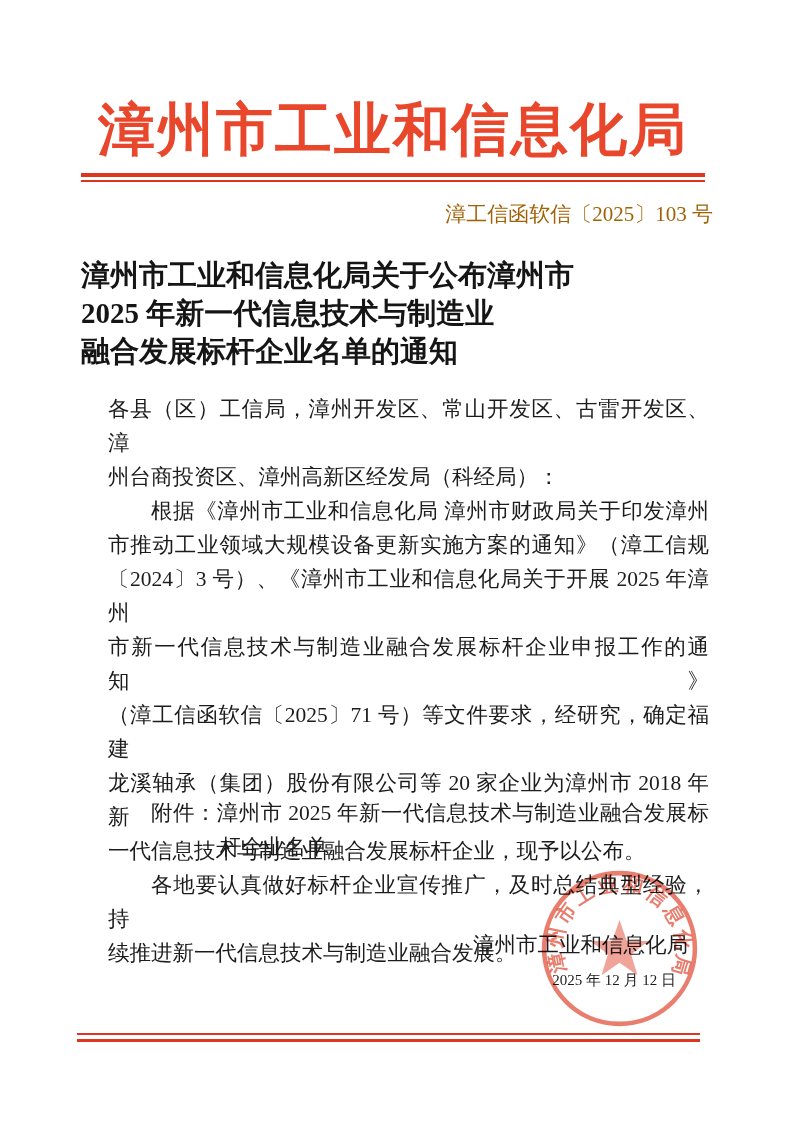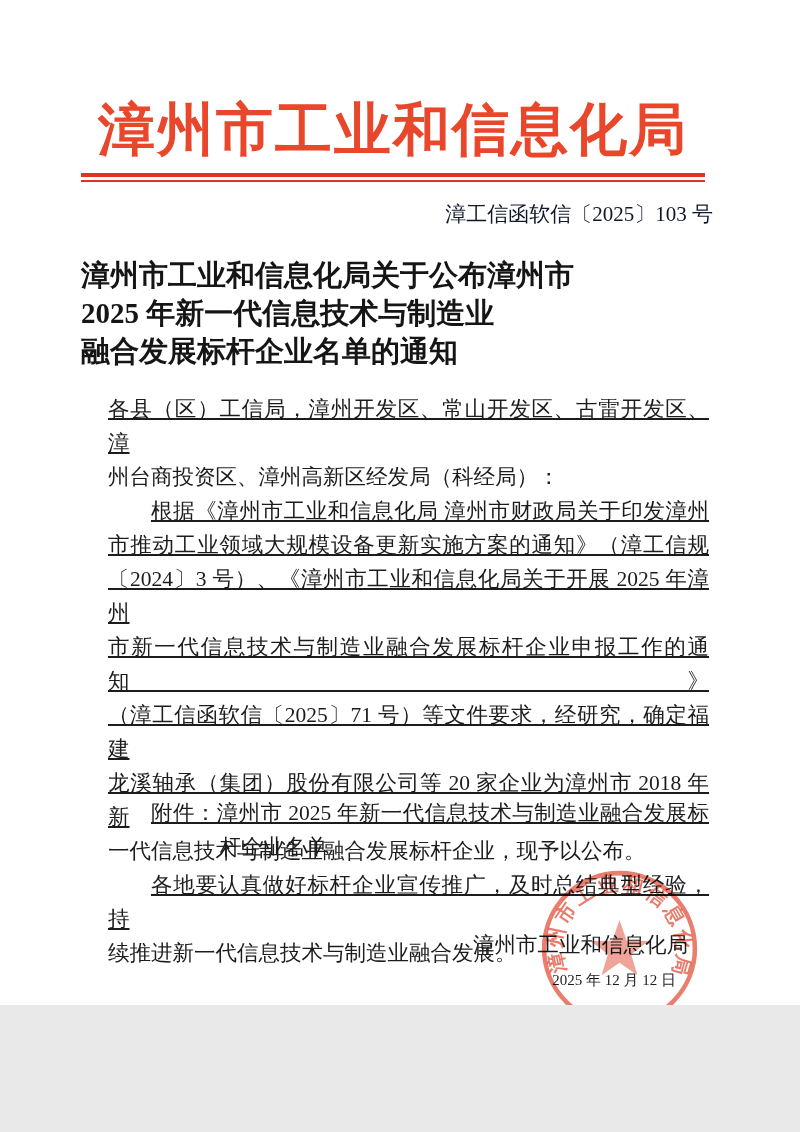--- a/index.html
+++ b/index.html
@@ -1,18 +1,18 @@
 <!DOCTYPE html>
 <html><head>
 <meta charset="utf-8">
 <style>
   html,body{margin:0;padding:0;background:#e9e9e9;}
   .page{
     position:relative;
-    width:800px;height:1005px;
+    width:800px;height:1132px;
     background:#ffffff;
     overflow:hidden;
     font-family:"Liberation Serif","DejaVu Serif",serif;
     color:#1c1c1c;
   }
   
   .letterhead{
     position:absolute;top:97px;left:81px;width:624px;
     text-align:center;
     font-size:57px;line-height:66px;font-weight:bold;
@@ -23,38 +23,38 @@
   .rule{position:absolute;background:#dd3520;}
   .rule-top-thick{left:81px;top:173px;width:624px;height:4px;}
   .rule-top-thin{left:81px;top:180px;width:624px;height:2px;}
   .rule-bottom-thin{left:77px;top:1033px;width:623px;height:2px;}
   .rule-bottom-thick{left:77px;top:1039px;width:623px;height:3px;}
   
   .doc-number{
     position:absolute;top:200px;left:81px;width:632px;
     text-align:right;
     font-size:21px;line-height:28px;
-    color:#0f172a;
+    color:#a16207;
     white-space:nowrap;
   }
   
   .title{
     position:absolute;top:256px;left:81px;width:624px;
     text-align:left;
     font-size:29px;line-height:38px;font-weight:bold;
     color:#151515;
   }
   
   .body-text{
     position:absolute;top:392px;left:108px;width:601px;
     font-size:21.5px;line-height:34px;
     color:#1c1c1c;
   }
   .body-text .line{width:601px;}
-  .jfull{text-align:justify;text-align-last:justify;text-decoration:underline;}
+  .jfull{text-align:justify;text-align-last:justify;}
   .indent{text-indent:43px;}
   
   .attachment{
     position:absolute;top:796px;left:108px;width:601px;
     font-size:21.5px;line-height:34px;
   }
   .hang{margin-left:112px;}
   
   .sig-agency{
     position:absolute;top:930px;right:112px;

